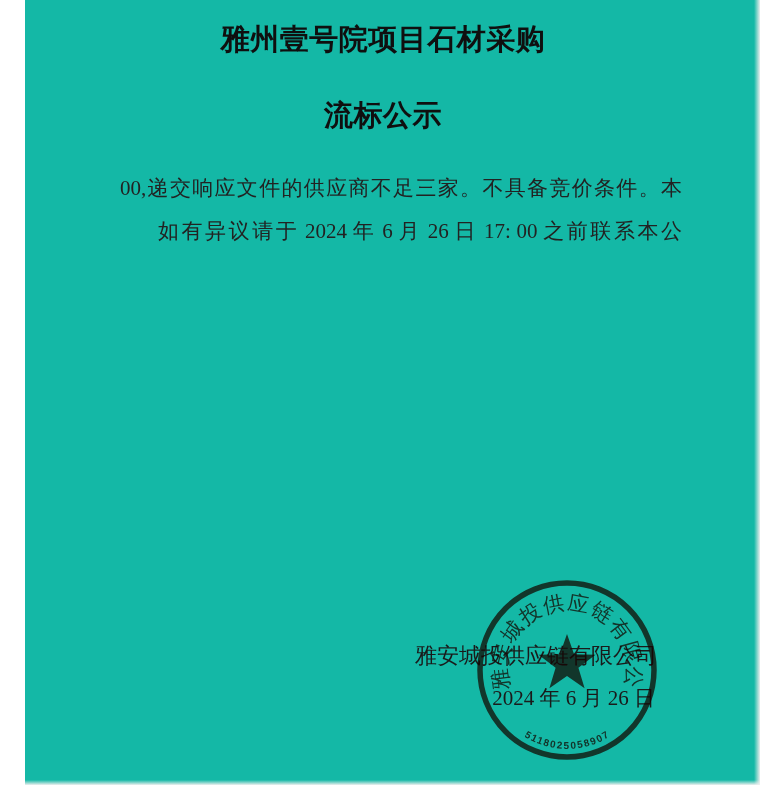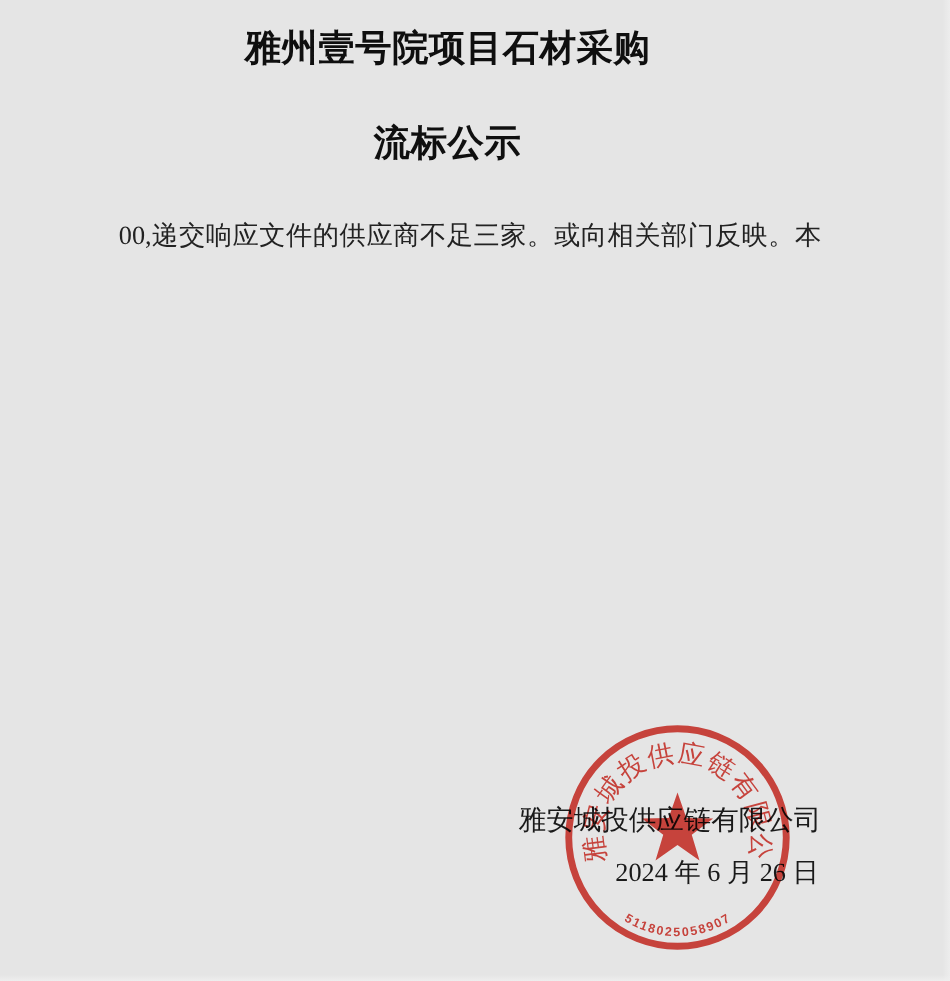--- a/index.html
+++ b/index.html
@@ -4,21 +4,21 @@
 <style>
   html, body { margin: 0; padding: 0; }
   body {
     width: 760px; height: 785px;
     background: #ffffff;
     position: relative;
     overflow: hidden;
     font-family: "Liberation Serif", serif;
     color: #1c1c1c;
   }
-  .page { position: absolute; inset: 0; background: #e5e5e5; }
+  .page { position: absolute; inset: 0; background: #14b8a6; margin-left: 25px; }
 
   .doc-title {
     position: absolute; top: 22px; left: 0; width: 716px;
     text-align: center;
     font-size: 29px; font-weight: 700; color: #0f0f0f;
     letter-spacing: 0.5px;
     line-height: 34px;
   }
   .doc-subtitle {
     position: absolute; top: 98px; left: 0; width: 716px;
@@ -78,21 +78,22 @@
 </style>
 </head>
 <body>
 
 <div class="page">
 
   <div class="doc-title">雅州壹号院项目石材采购</div>
   <div class="doc-subtitle">流标公示</div>
 
   <div class="body-text">
-      <div class="line just">00,递交响应文件的供应商不足三家。或向相关部门反映。本</div>
+      <div class="line just">00,递交响应文件的供应商不足三家。不具备竞价条件。本</div>
+      <div class="line indent just">如有异议请于 2024 年 6 月 26 日 17: 00 之前联系本公</div>
     </div>
 
   <div class="signature">
     <div class="company">雅安城投供应链有限公司</div>
     <div class="date">2024 年 6 月 26 日</div>
   </div>
 
   <svg class="seal" viewBox="0 0 184 184" xmlns="http://www.w3.org/2000/svg" aria-hidden="true">
     <defs>
       <path id="arcTop" d="M 35.6 112.5 A 60 60 0 1 1 148.4 112.5" fill="none"></path>

